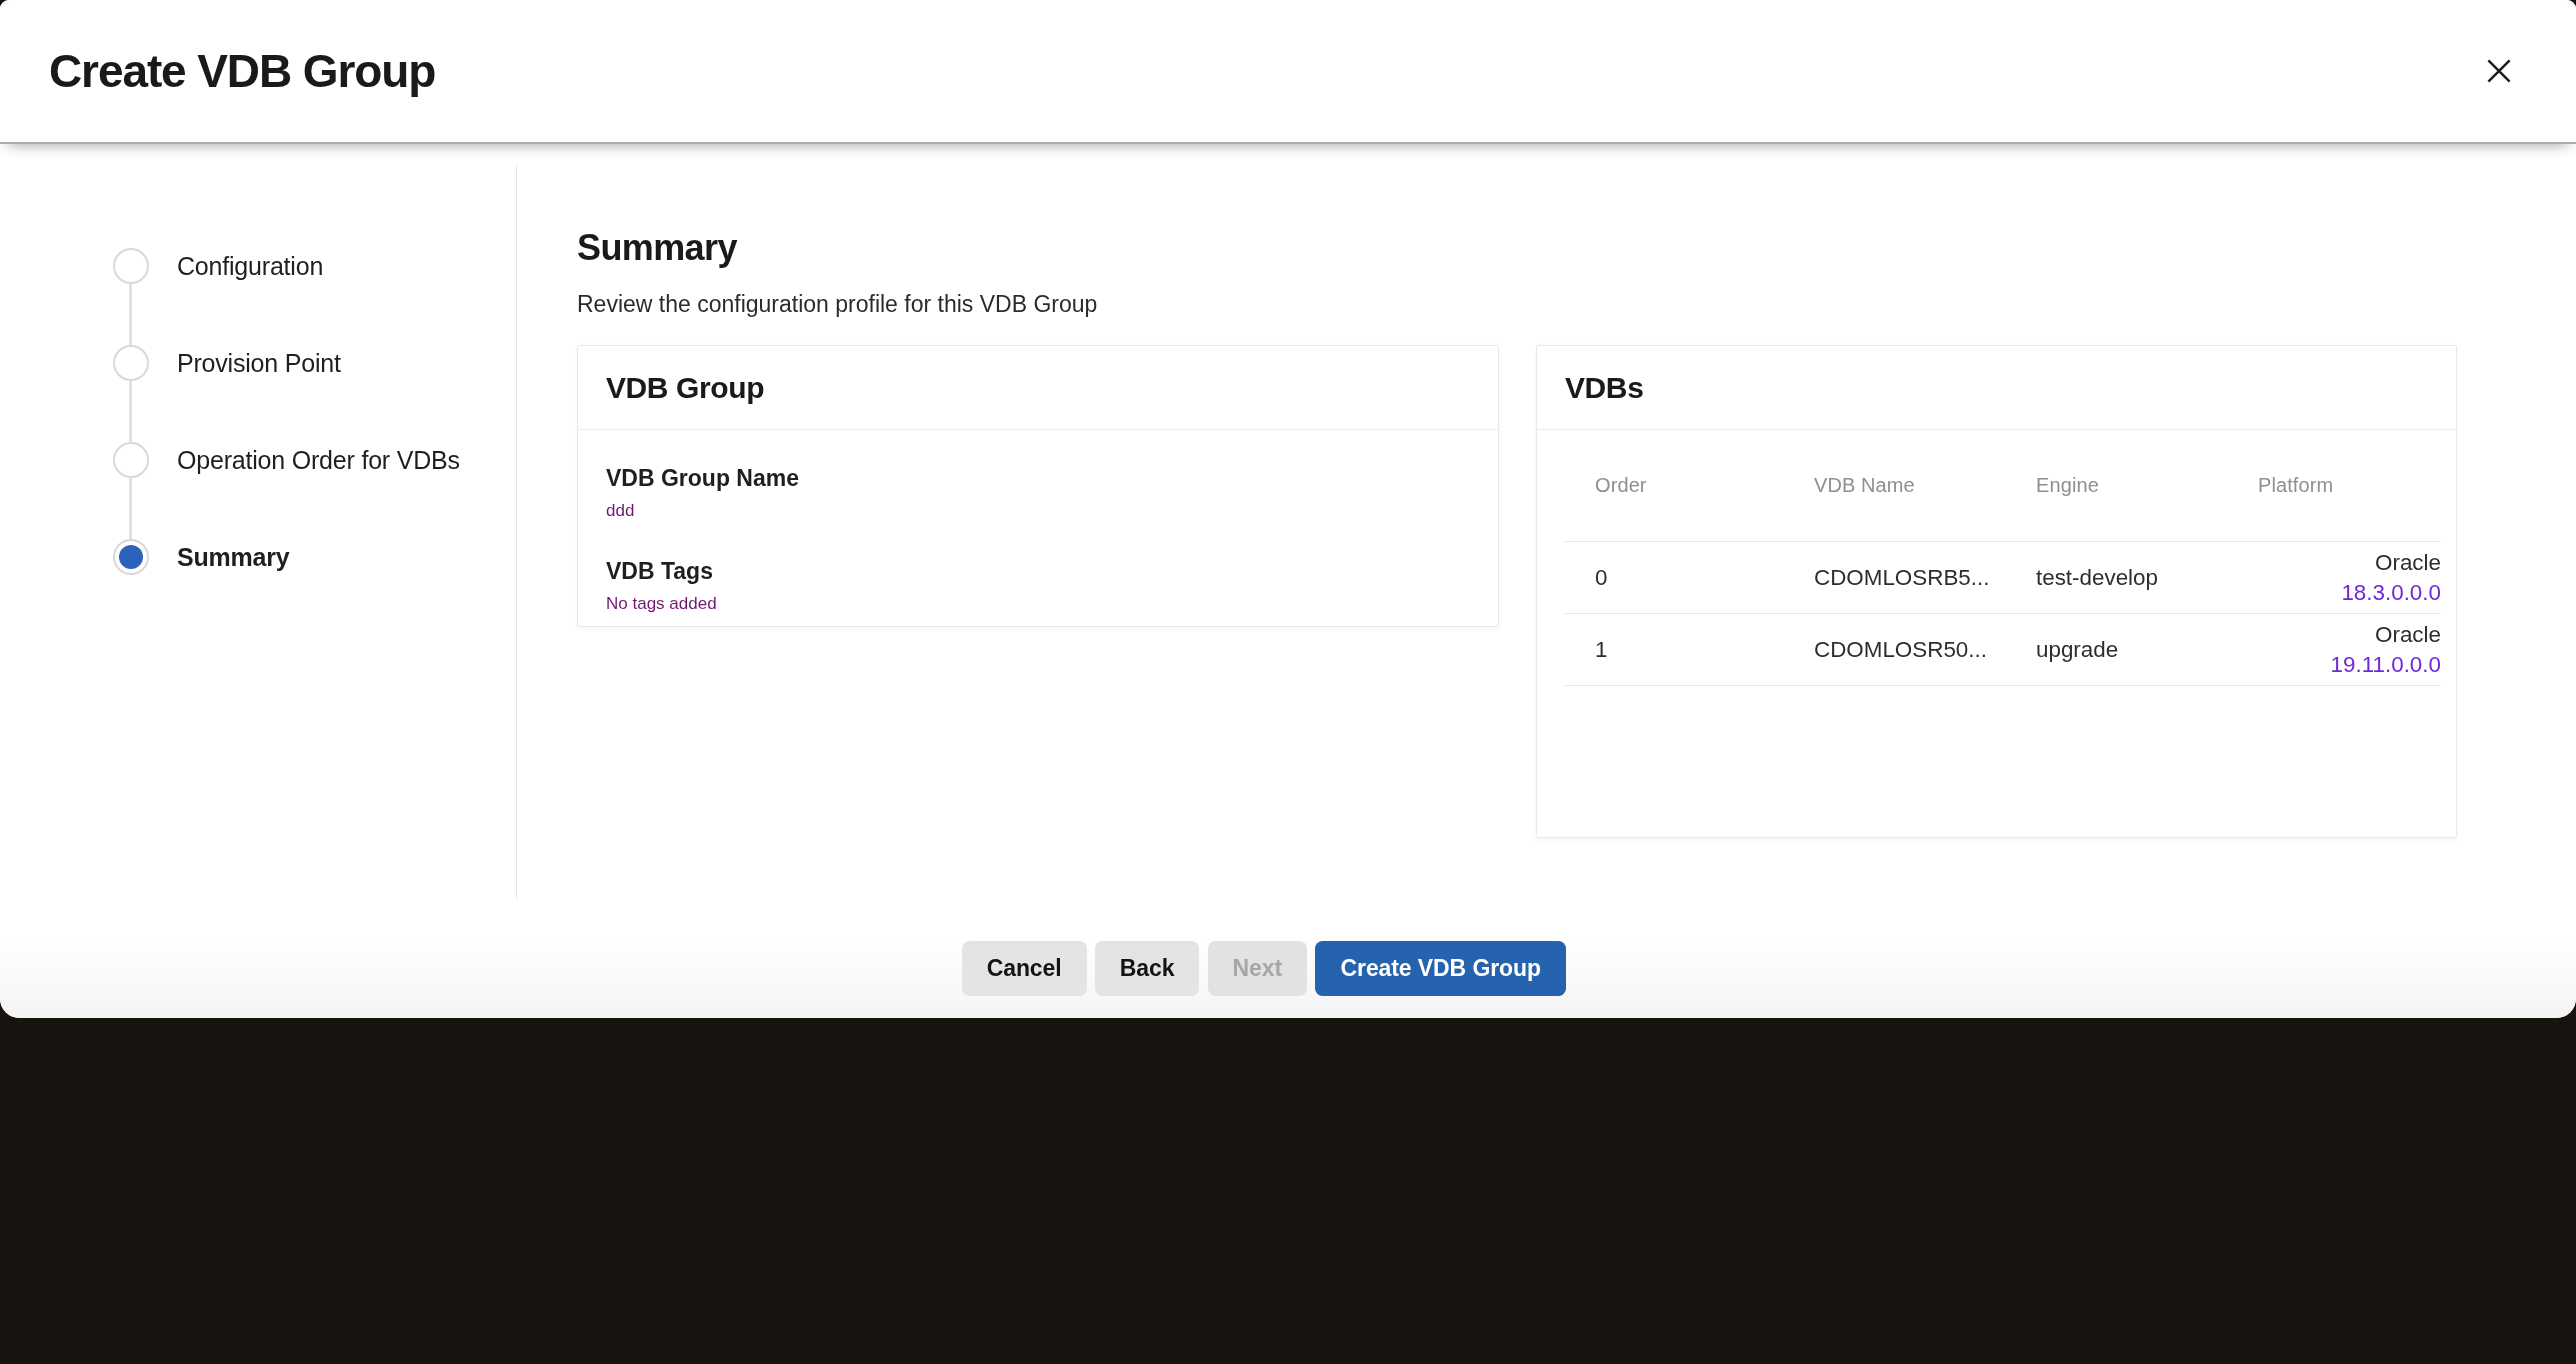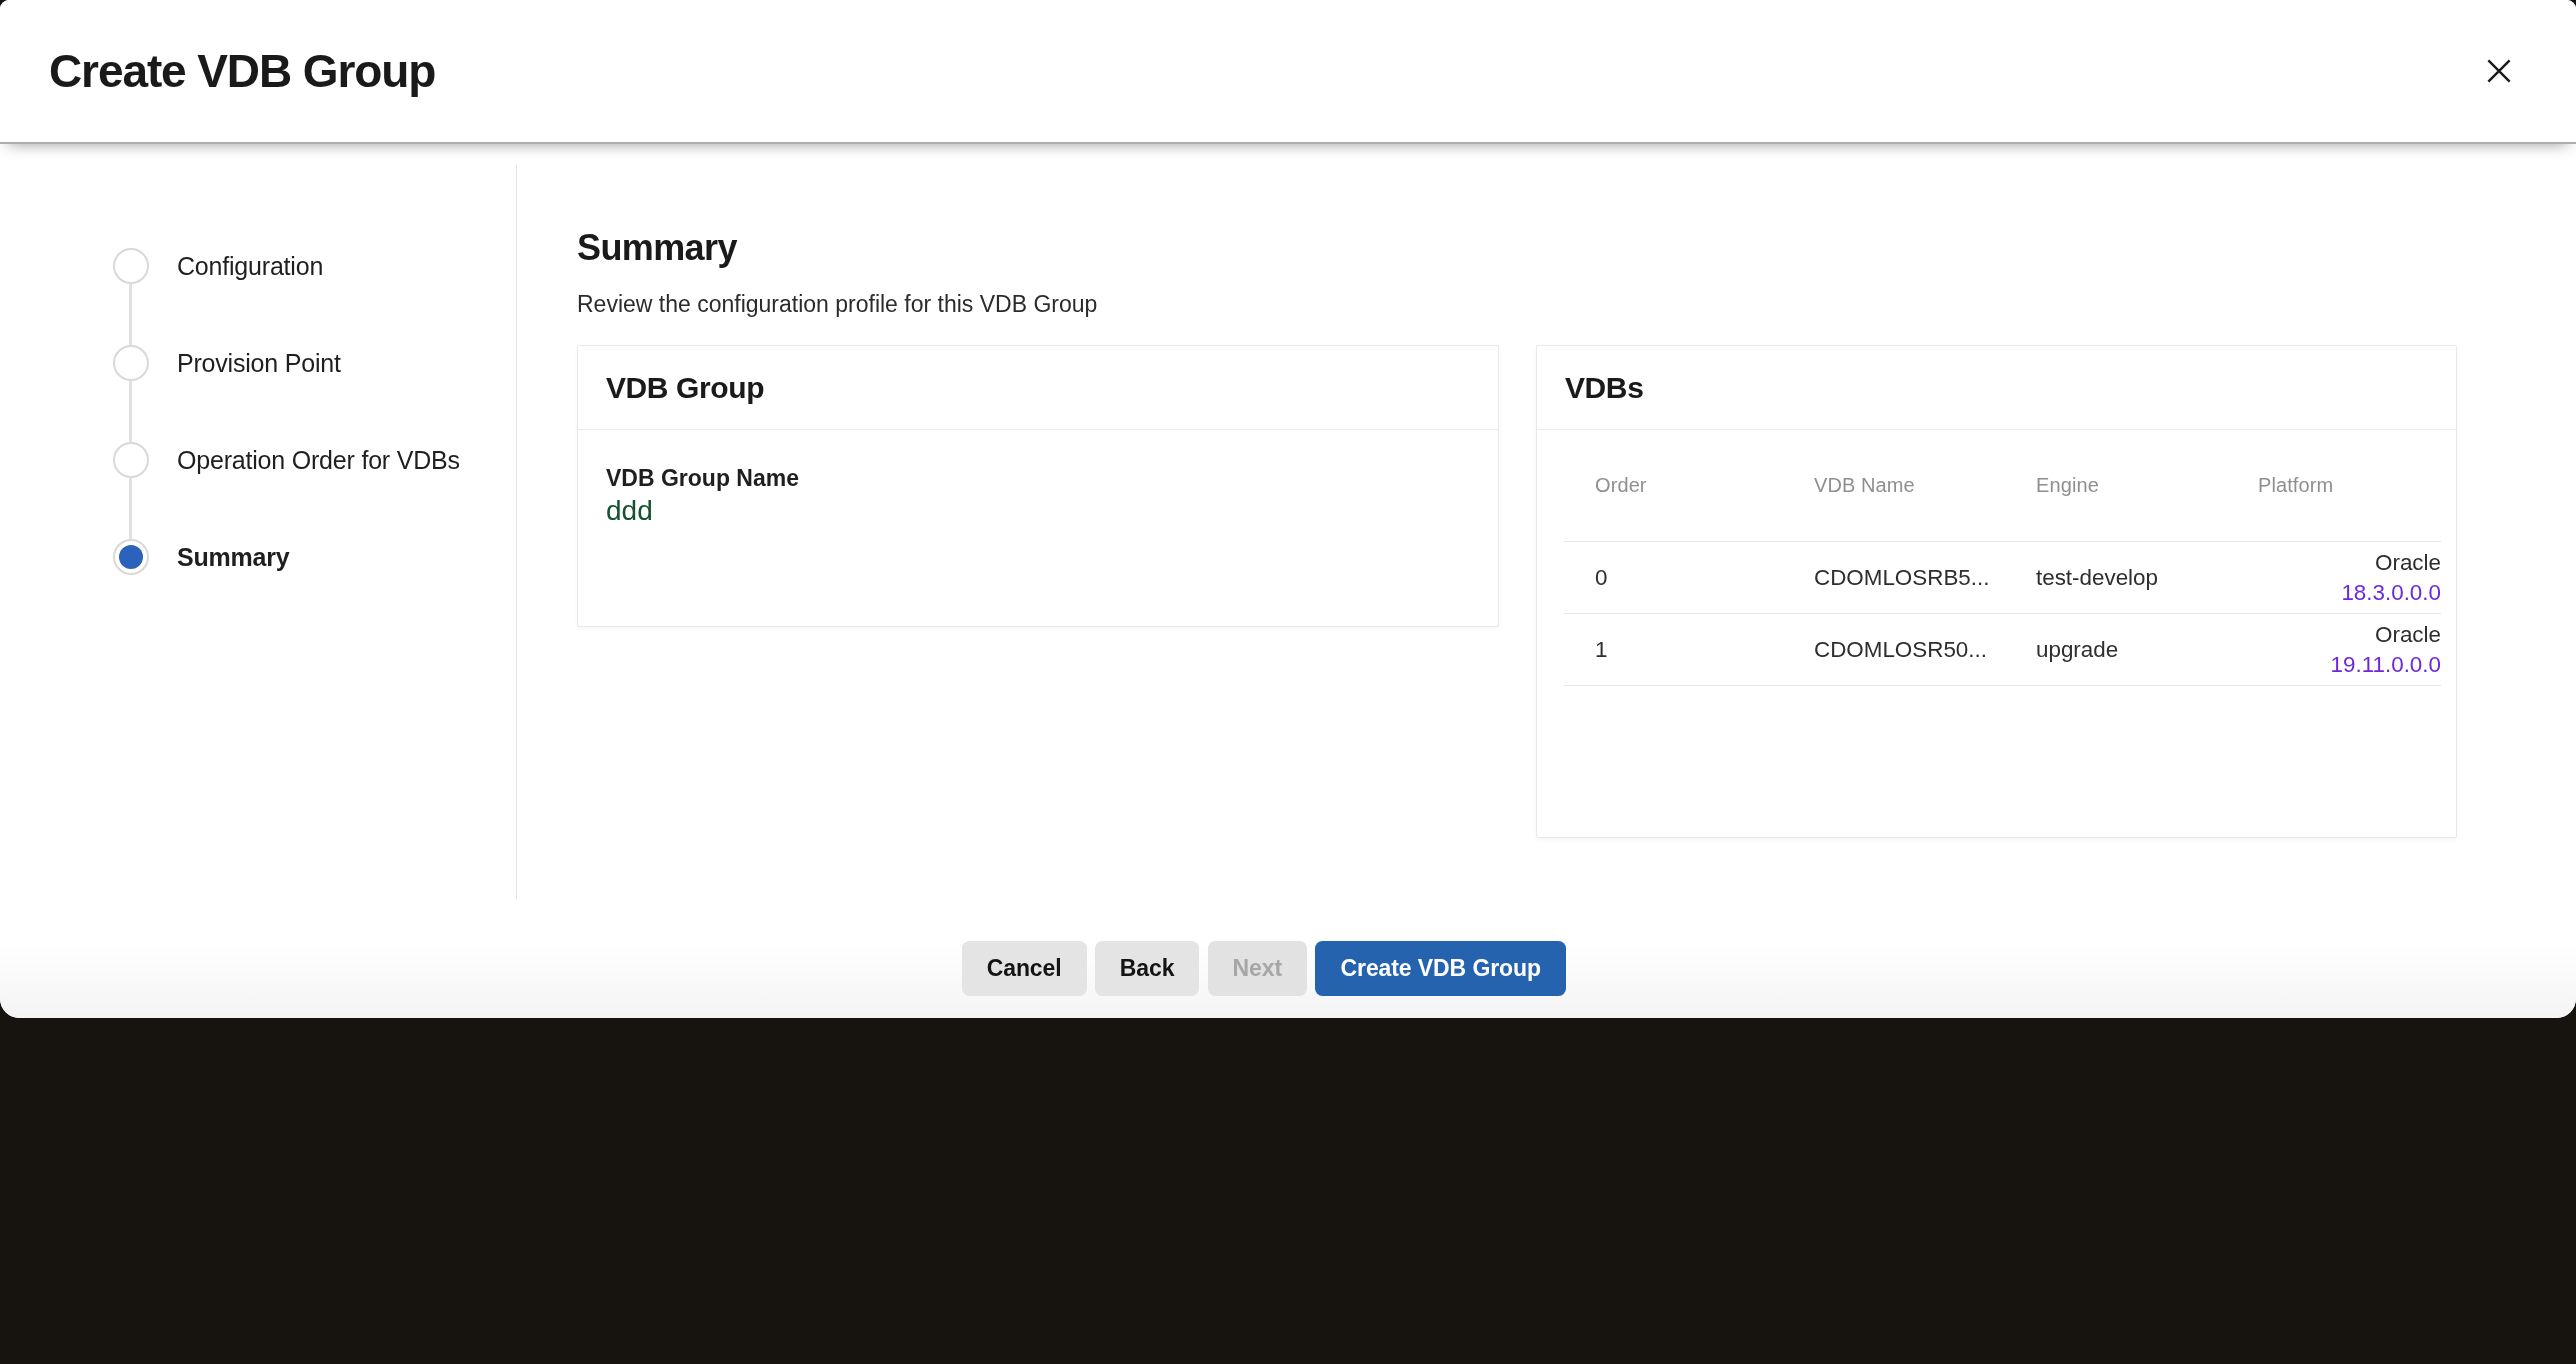--- a/index.html
+++ b/index.html
@@ -140,21 +140,21 @@
   }
   .card-title {
     font-size: 30px;
     font-weight: 700;
     color: #1a1a1a;
     letter-spacing: -0.4px;
   }
   .card-body { padding: 33px 28px 0 28px; }
   .field + .field { margin-top: 30px; }
   .field-label { font-size: 23px; font-weight: 700; color: #1f1f1f; line-height: 30px; }
-  .field-value { font-size: 28px; color: #14532d; line-height: 30px; margin-top: 3px; }
+  .field-value { font-size: 17px; color: #701a75; line-height: 30px; margin-top: 3px; }
   
   .vdbs-table { margin: 0 15px 0 27px; }
   .trow {
     display: grid;
     grid-template-columns: 219px 222px 222px 1fr;
     align-items: center;
     padding-left: 31px;
   }
   .trow-head {
     height: 112px;
@@ -247,20 +247,24 @@
 
         <div class="card card-vdb-group">
           <div class="card-header">
             <span class="card-title">VDB Group</span>
           </div>
           <div class="card-body">
             <div class="field">
               <div class="field-label">VDB Group Name</div>
               <div class="field-value">ddd</div>
             </div>
+            <div class="field">
+              <div class="field-label">VDB Tags</div>
+              <div class="field-value">No tags added</div>
+            </div>
           </div>
         </div>
 
         <div class="card card-vdbs">
           <div class="card-header">
             <span class="card-title">VDBs</span>
           </div>
           <div class="vdbs-table">
             <div class="trow trow-head">
               <span class="th">Order</span>

